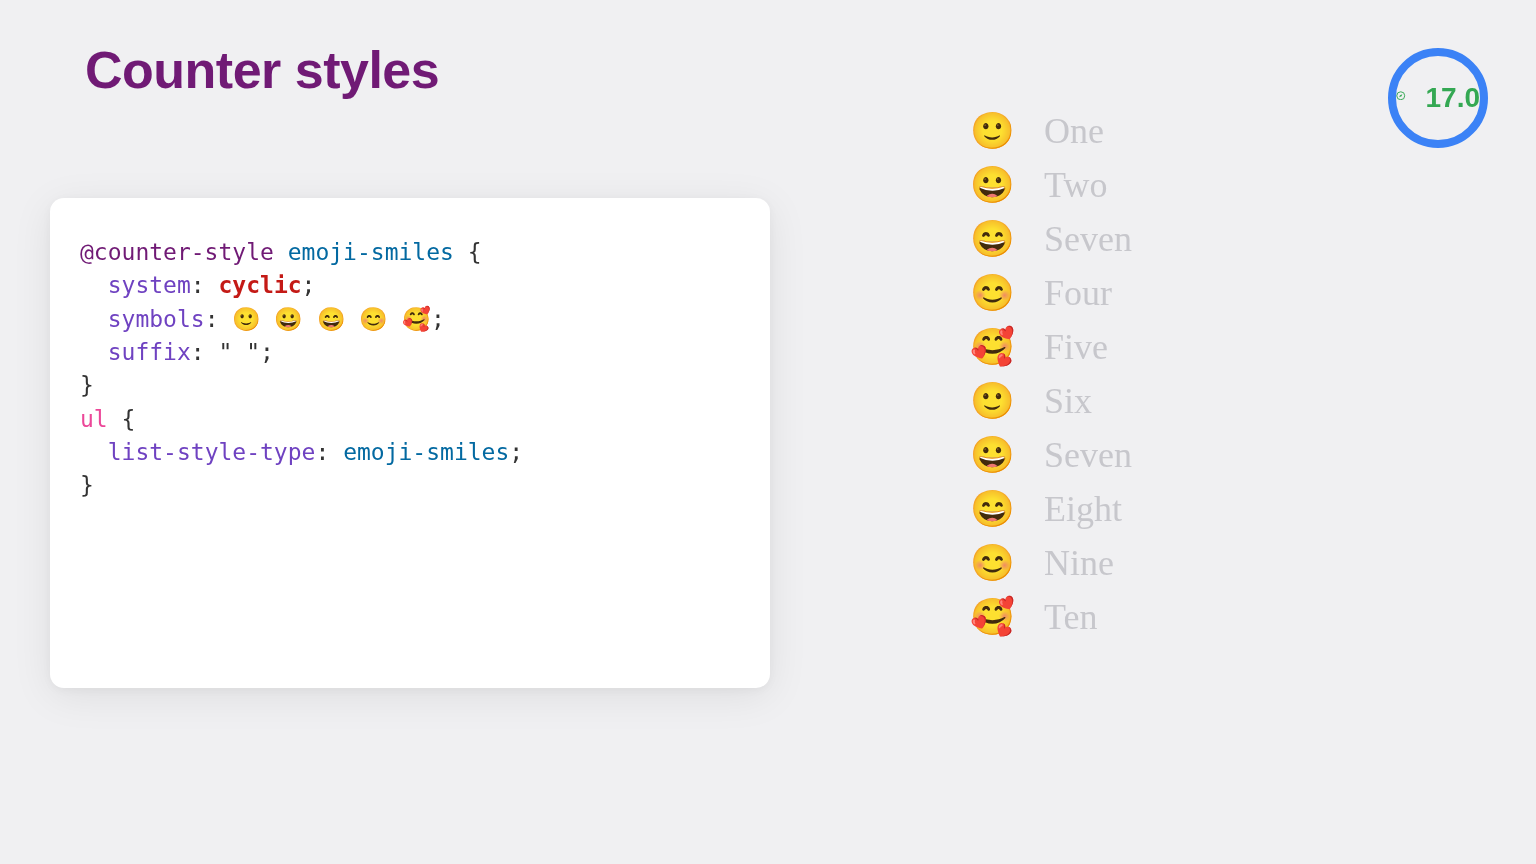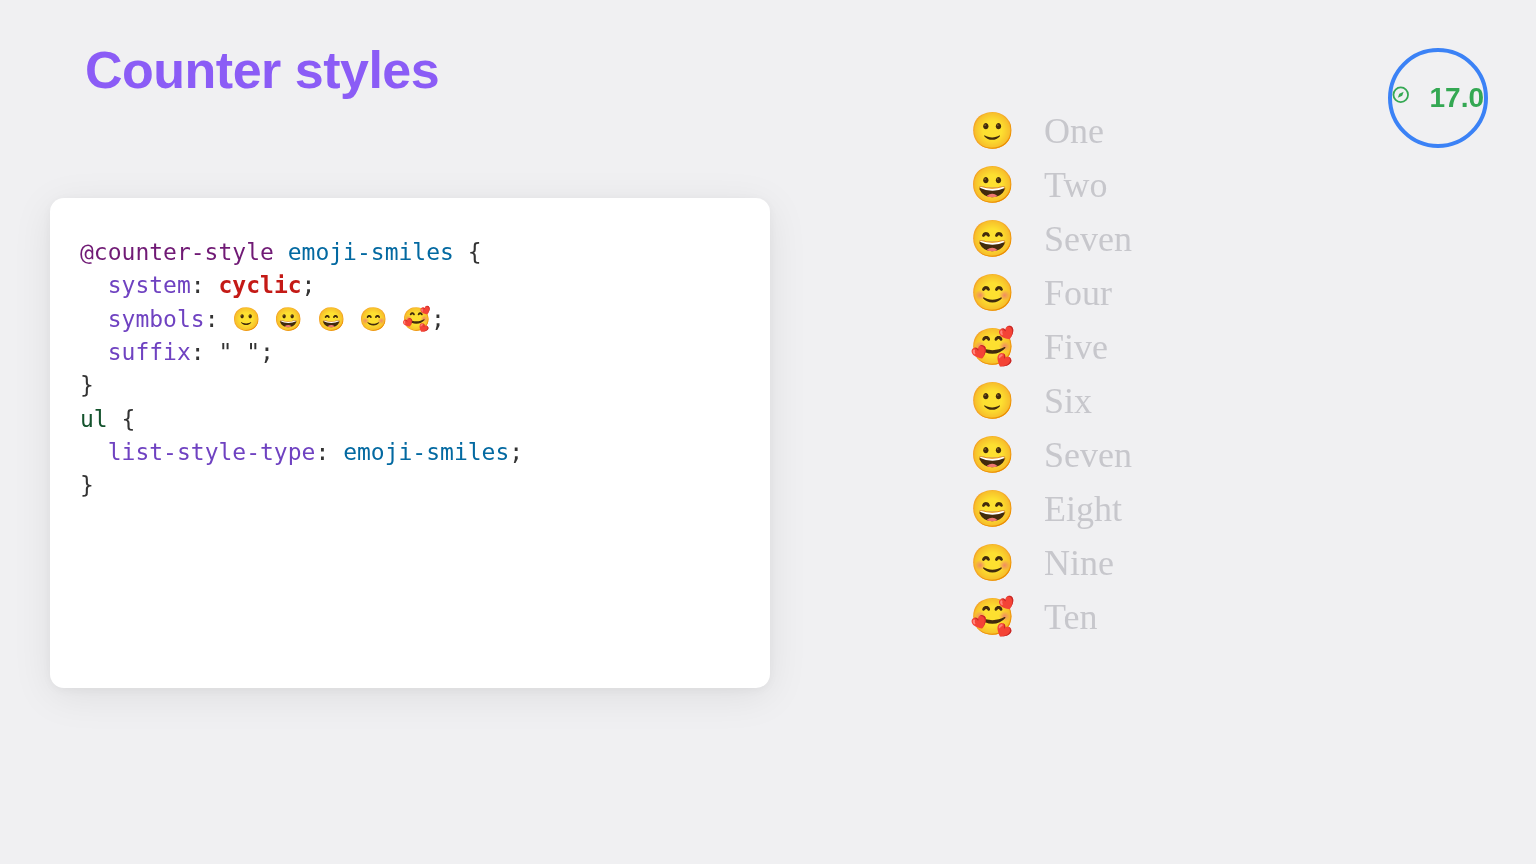--- a/index.html
+++ b/index.html
@@ -14,21 +14,21 @@
       font-family: -apple-system, BlinkMacSystemFont, "Segoe UI", Helvetica, Arial, sans-serif;
       position: relative;
       overflow: hidden;
     }
     .page-title {
       position: absolute;
       top: 40px;
       left: 85px;
       font-size: 52px;
       font-weight: 800;
-      color: #8b5cf6;
+      color: #701a75;
       letter-spacing: -0.5px;
     }
     .code-card {
       position: absolute;
       top: 198px;
       left: 50px;
       width: 720px;
       height: 490px;
       background: #ffffff;
       border-radius: 14px;
@@ -41,21 +41,21 @@
       line-height: 1.45;
       color: #333;
       white-space: pre-wrap;
     }
     .tok-at { color: #701a75; }
     .tok-name { color: #0369a1; }
     .tok-prop { color: #6f42c1; }
     .tok-val { color: #c41a16; font-weight: bold; }
     .tok-str { color: #333; }
     .tok-punct { color: #333; }
-    .tok-sel { color: #14532d; }
+    .tok-sel { color: #ec4899; }
 
     .demo-list {
       position: absolute;
       top: 110px;
       left: 970px;
       list-style: none;
     }
     .demo-list li {
       display: flex;
       align-items: center;
@@ -75,21 +75,21 @@
       font-weight: 400;
       text-align: right;
     }
 
     .badge {
       position: absolute;
       top: 48px;
       right: 48px;
       width: 100px;
       height: 100px;
-      border: 4px solid #3b82f6;
+      border: 8px solid #3b82f6;
       border-radius: 50%;
       display: flex;
       align-items: center;
       justify-content: center;
       gap: 20px;
     }
     .badge-icon {
       width: 24px;
       height: 24px;
       color: #34a853;

